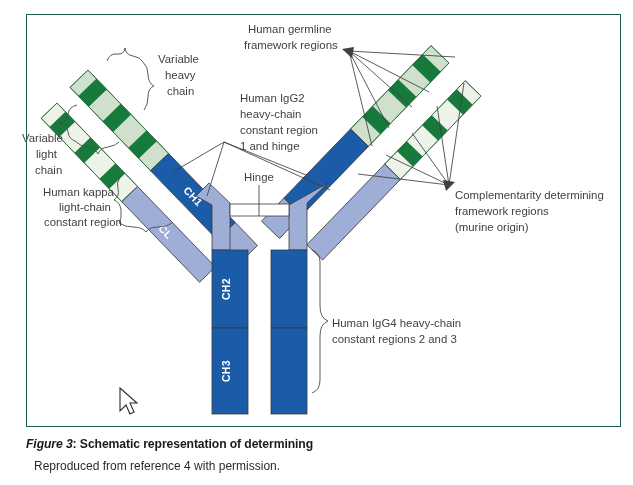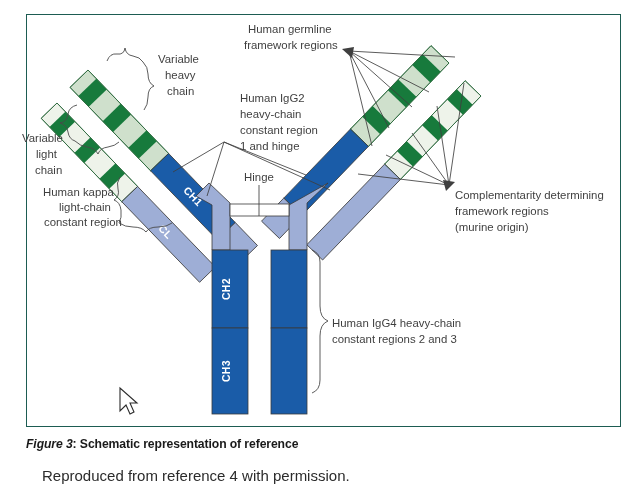--- a/index.html
+++ b/index.html
@@ -62,23 +62,23 @@
     color: #1a1a1a;
     letter-spacing: -0.1px;
     margin: 0 0 2px 0;
     white-space: nowrap;
   }
   .caption-line1 .fig-ital {
     font-style: italic;
     text-align: center;
   }
   .caption-line2 {
-    font-size: 15px;
+    font-size: 12px;
     color: #2b2b2b;
-    margin: 16px;
+    margin: 8px;
     white-space: nowrap;
   }
   .leader { stroke: #3f3f3f; stroke-width: 0.85px; fill: none; }
   .brace  { stroke: #4a4a4a; stroke-width: 0.9px; fill: none; }
   .seg-outline { stroke: #3a3a3a; stroke-width: 0.8px; }
   .seg-outline-green { stroke: #2f6b3f; stroke-width: 0.8px; }
 </style>
 </head>
 <body>
 
@@ -250,17 +250,17 @@
       <text class="fig-text" x="332" y="343" text-anchor="start">constant regions 2 and 3</text>
     </g>
 
     <g>
       <path d="M 120,388 L 120,411 L 126,405 L 130,414 L 134,412 L 130,403 L 137,403 Z" fill="#ffffff" stroke="#2b2b2b" stroke-width="1.1"></path>
     </g>
 
   </svg>
 
   <div class="caption-wrap">
-    <p class="caption-line1"><span class="fig-ital">Figure 3</span><span>: </span><span>Schematic representation of reference</span></p>
+    <p class="caption-line1"><span class="fig-ital">Figure 3</span><span>: </span><span>Schematic representation of determining</span></p>
     <p class="caption-line2">Reproduced from reference 4 with permission.</p>
   </div>
 
 </div>
 
 </body></html>

